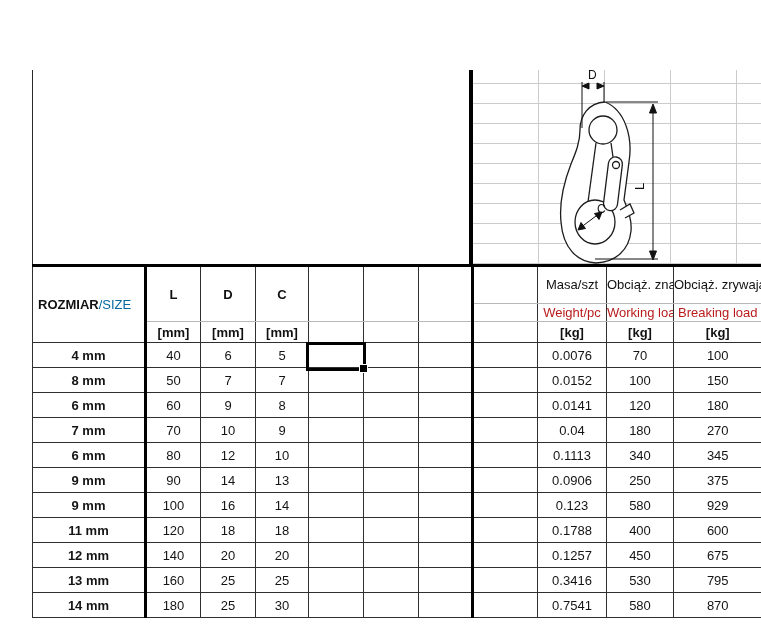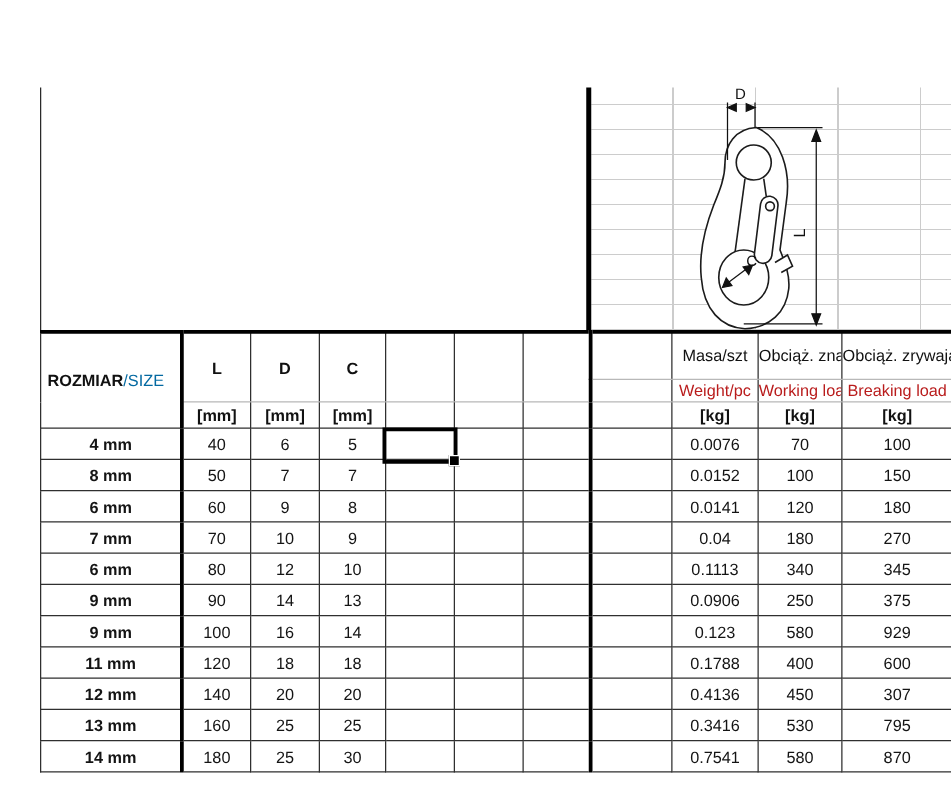--- a/index.html
+++ b/index.html
@@ -251,23 +251,23 @@
         </tr>
         <tr>
           <td class="c-size thick-r">12 mm</td>
           <td>140</td>
           <td>20</td>
           <td>20</td>
           <td></td>
           <td></td>
           <td class="thick-r"></td>
           <td></td>
-          <td>0.4136</td>
+          <td>0.1257</td>
           <td>450</td>
-          <td class="no-r">307</td>
+          <td class="no-r">675</td>
         </tr>
         <tr>
           <td class="c-size thick-r">13 mm</td>
           <td>160</td>
           <td>25</td>
           <td>25</td>
           <td></td>
           <td></td>
           <td class="thick-r"></td>
           <td></td>

